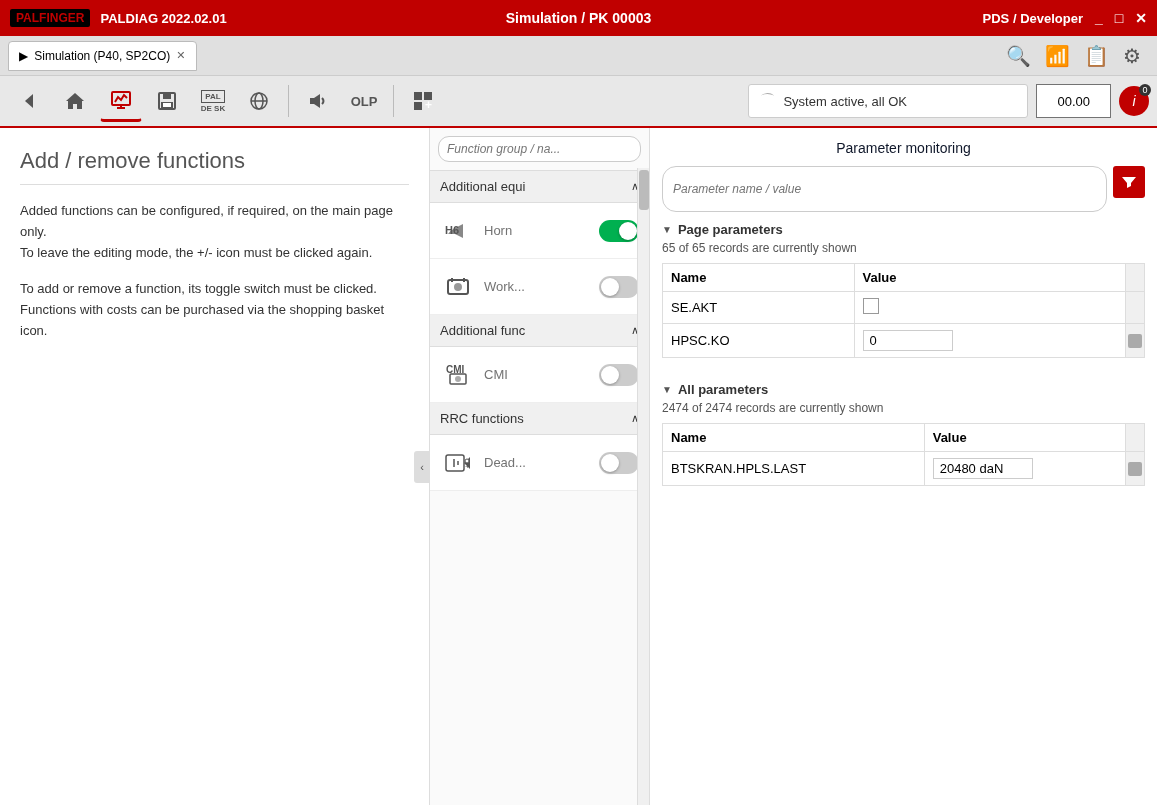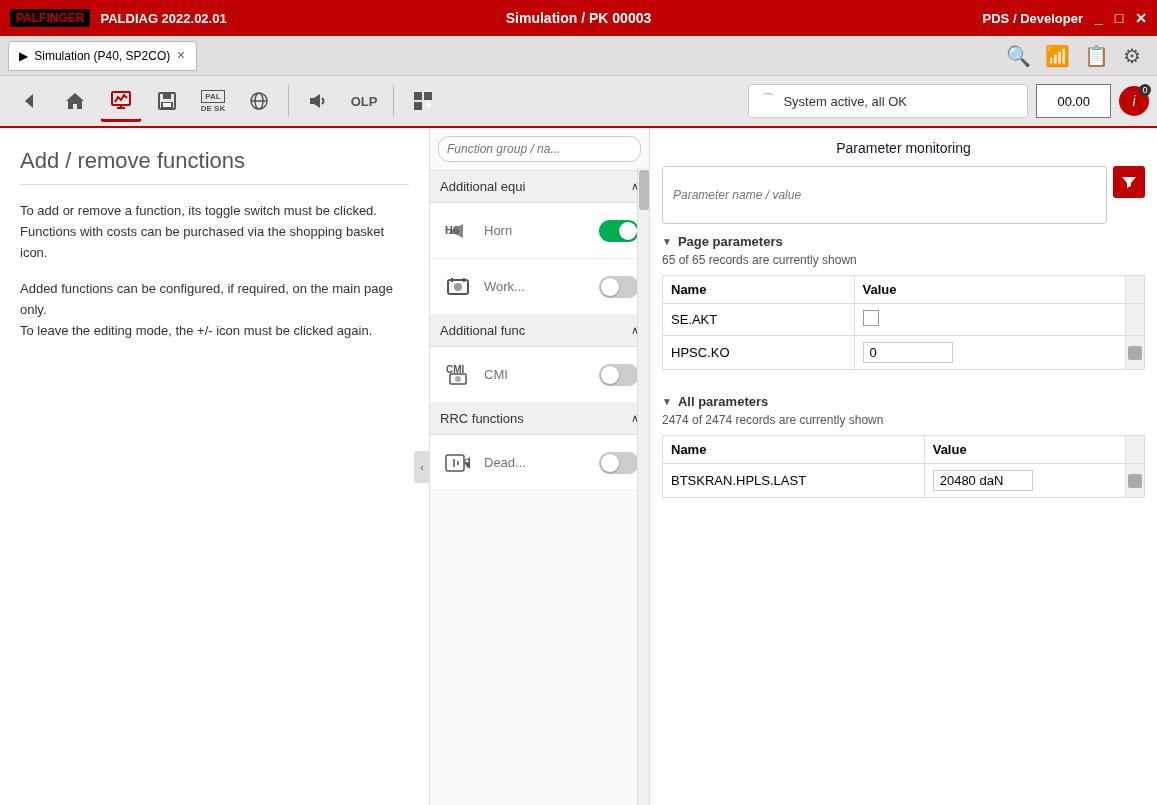--- a/index.html
+++ b/index.html
@@ -162,22 +162,22 @@
     }
     .right-panel h3 {
       text-align: center; font-size: 14px;
       color: #0f172a; font-weight: normal;
       margin-bottom: 10px;
     }
     .param-search-row {
       display: flex; gap: 6px; margin-bottom: 10px;
     }
     .param-search {
-      flex: 1; border: 1px solid #ccc; border-radius: 3px;
-      padding: 21px 10px; font-size: 12px; font-style: italic;
+      flex: 1; border: 1px solid #ccc; border-radius: 14px;
+      padding: 15px 10px; font-size: 12px; font-style: italic;
       color: #aaa;
     }
     .filter-btn {
       width: 32px; height: 32px; background: #c00000;
       border: none; border-radius: 3px; cursor: pointer;
       display: flex; align-items: center; justify-content: center;
       color: white; font-size: 16px;
     }
     .section-title {
       display: flex; align-items: center; gap: 6px;
@@ -308,22 +308,22 @@
       <div class="badge-num">0</div>
     </div>
   </div>
 </div>
 
 <div class="main-content">
 
   <div class="left-panel">
     <h2>Add / remove functions</h2>
     <div class="instructions">
+      <p>Added functions can be configured, if required, on the main page only.<br>To leave the editing mode, the +/- icon must be clicked again.</p>
       <p>To add or remove a function, its toggle switch must be clicked.<br>Functions with costs can be purchased via the shopping basket icon.</p>
-      <p>Added functions can be configured, if required, on the main page only.<br>To leave the editing mode, the +/- icon must be clicked again.</p>
     </div>
   </div>
 
   <div class="middle-panel">
     <div class="collapse-arrow">‹</div>
     <div class="search-box">
       <input class="search-input" type="text" placeholder="Function group / na..." style="">
     </div>
     <div class="function-list">
 

